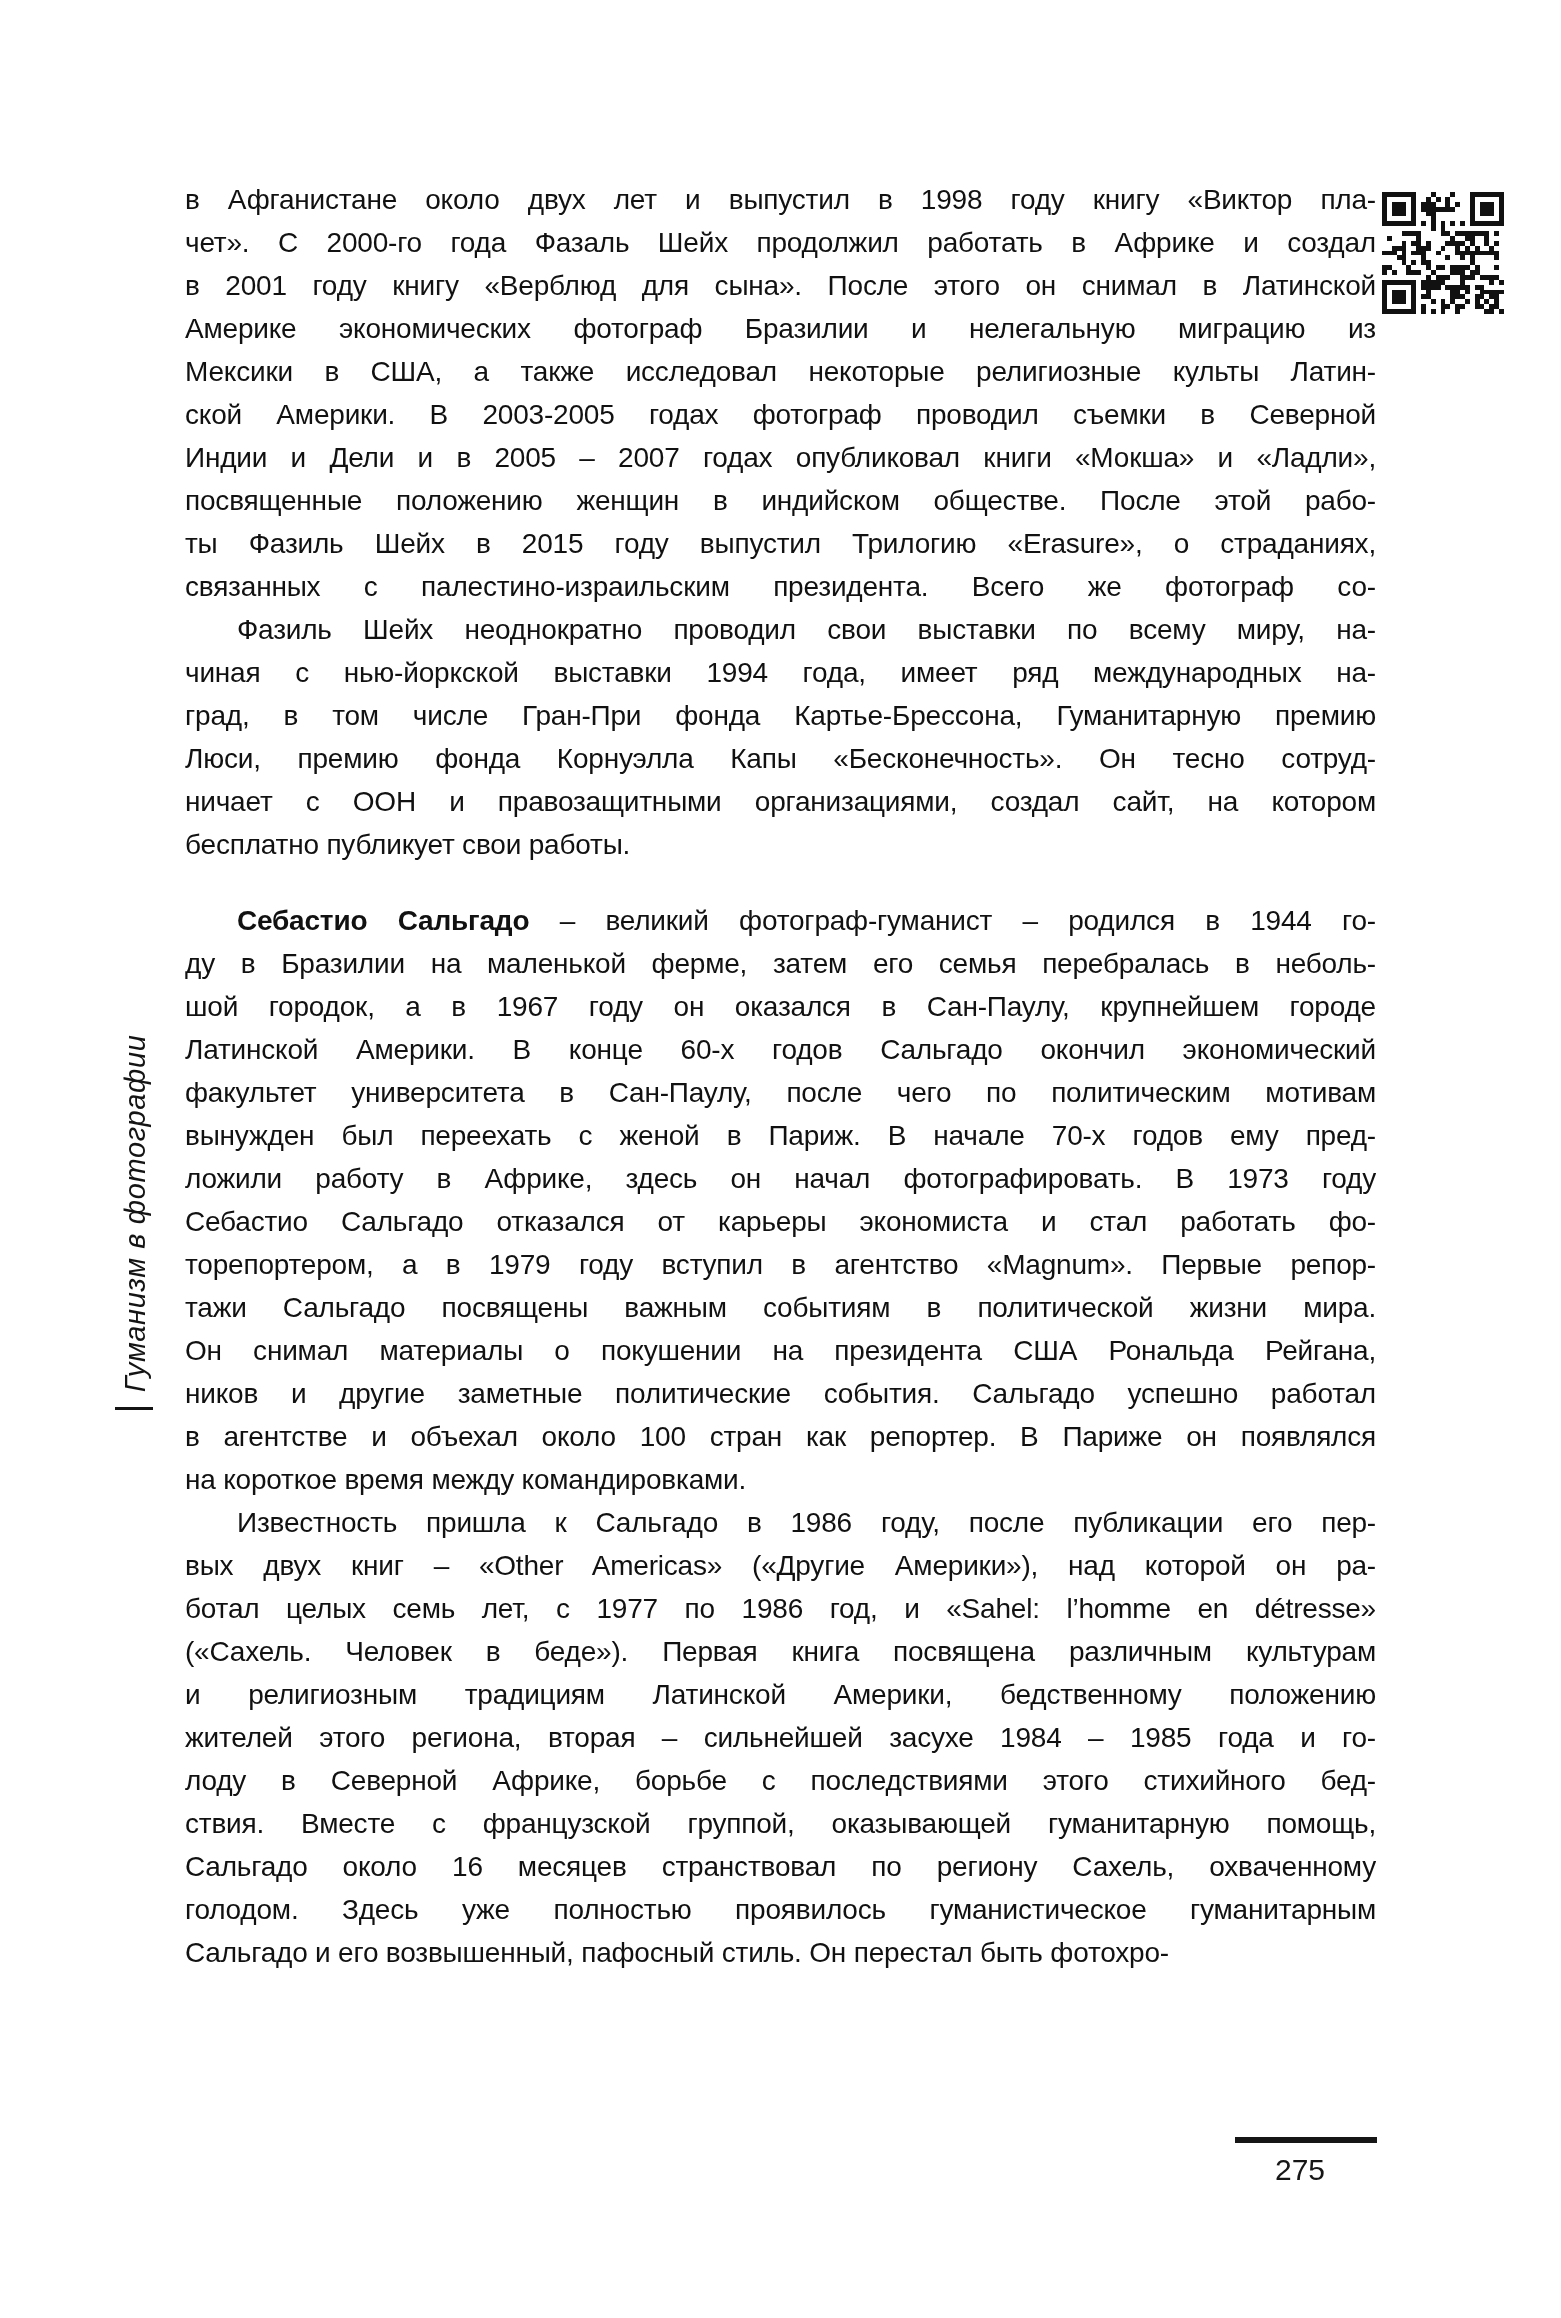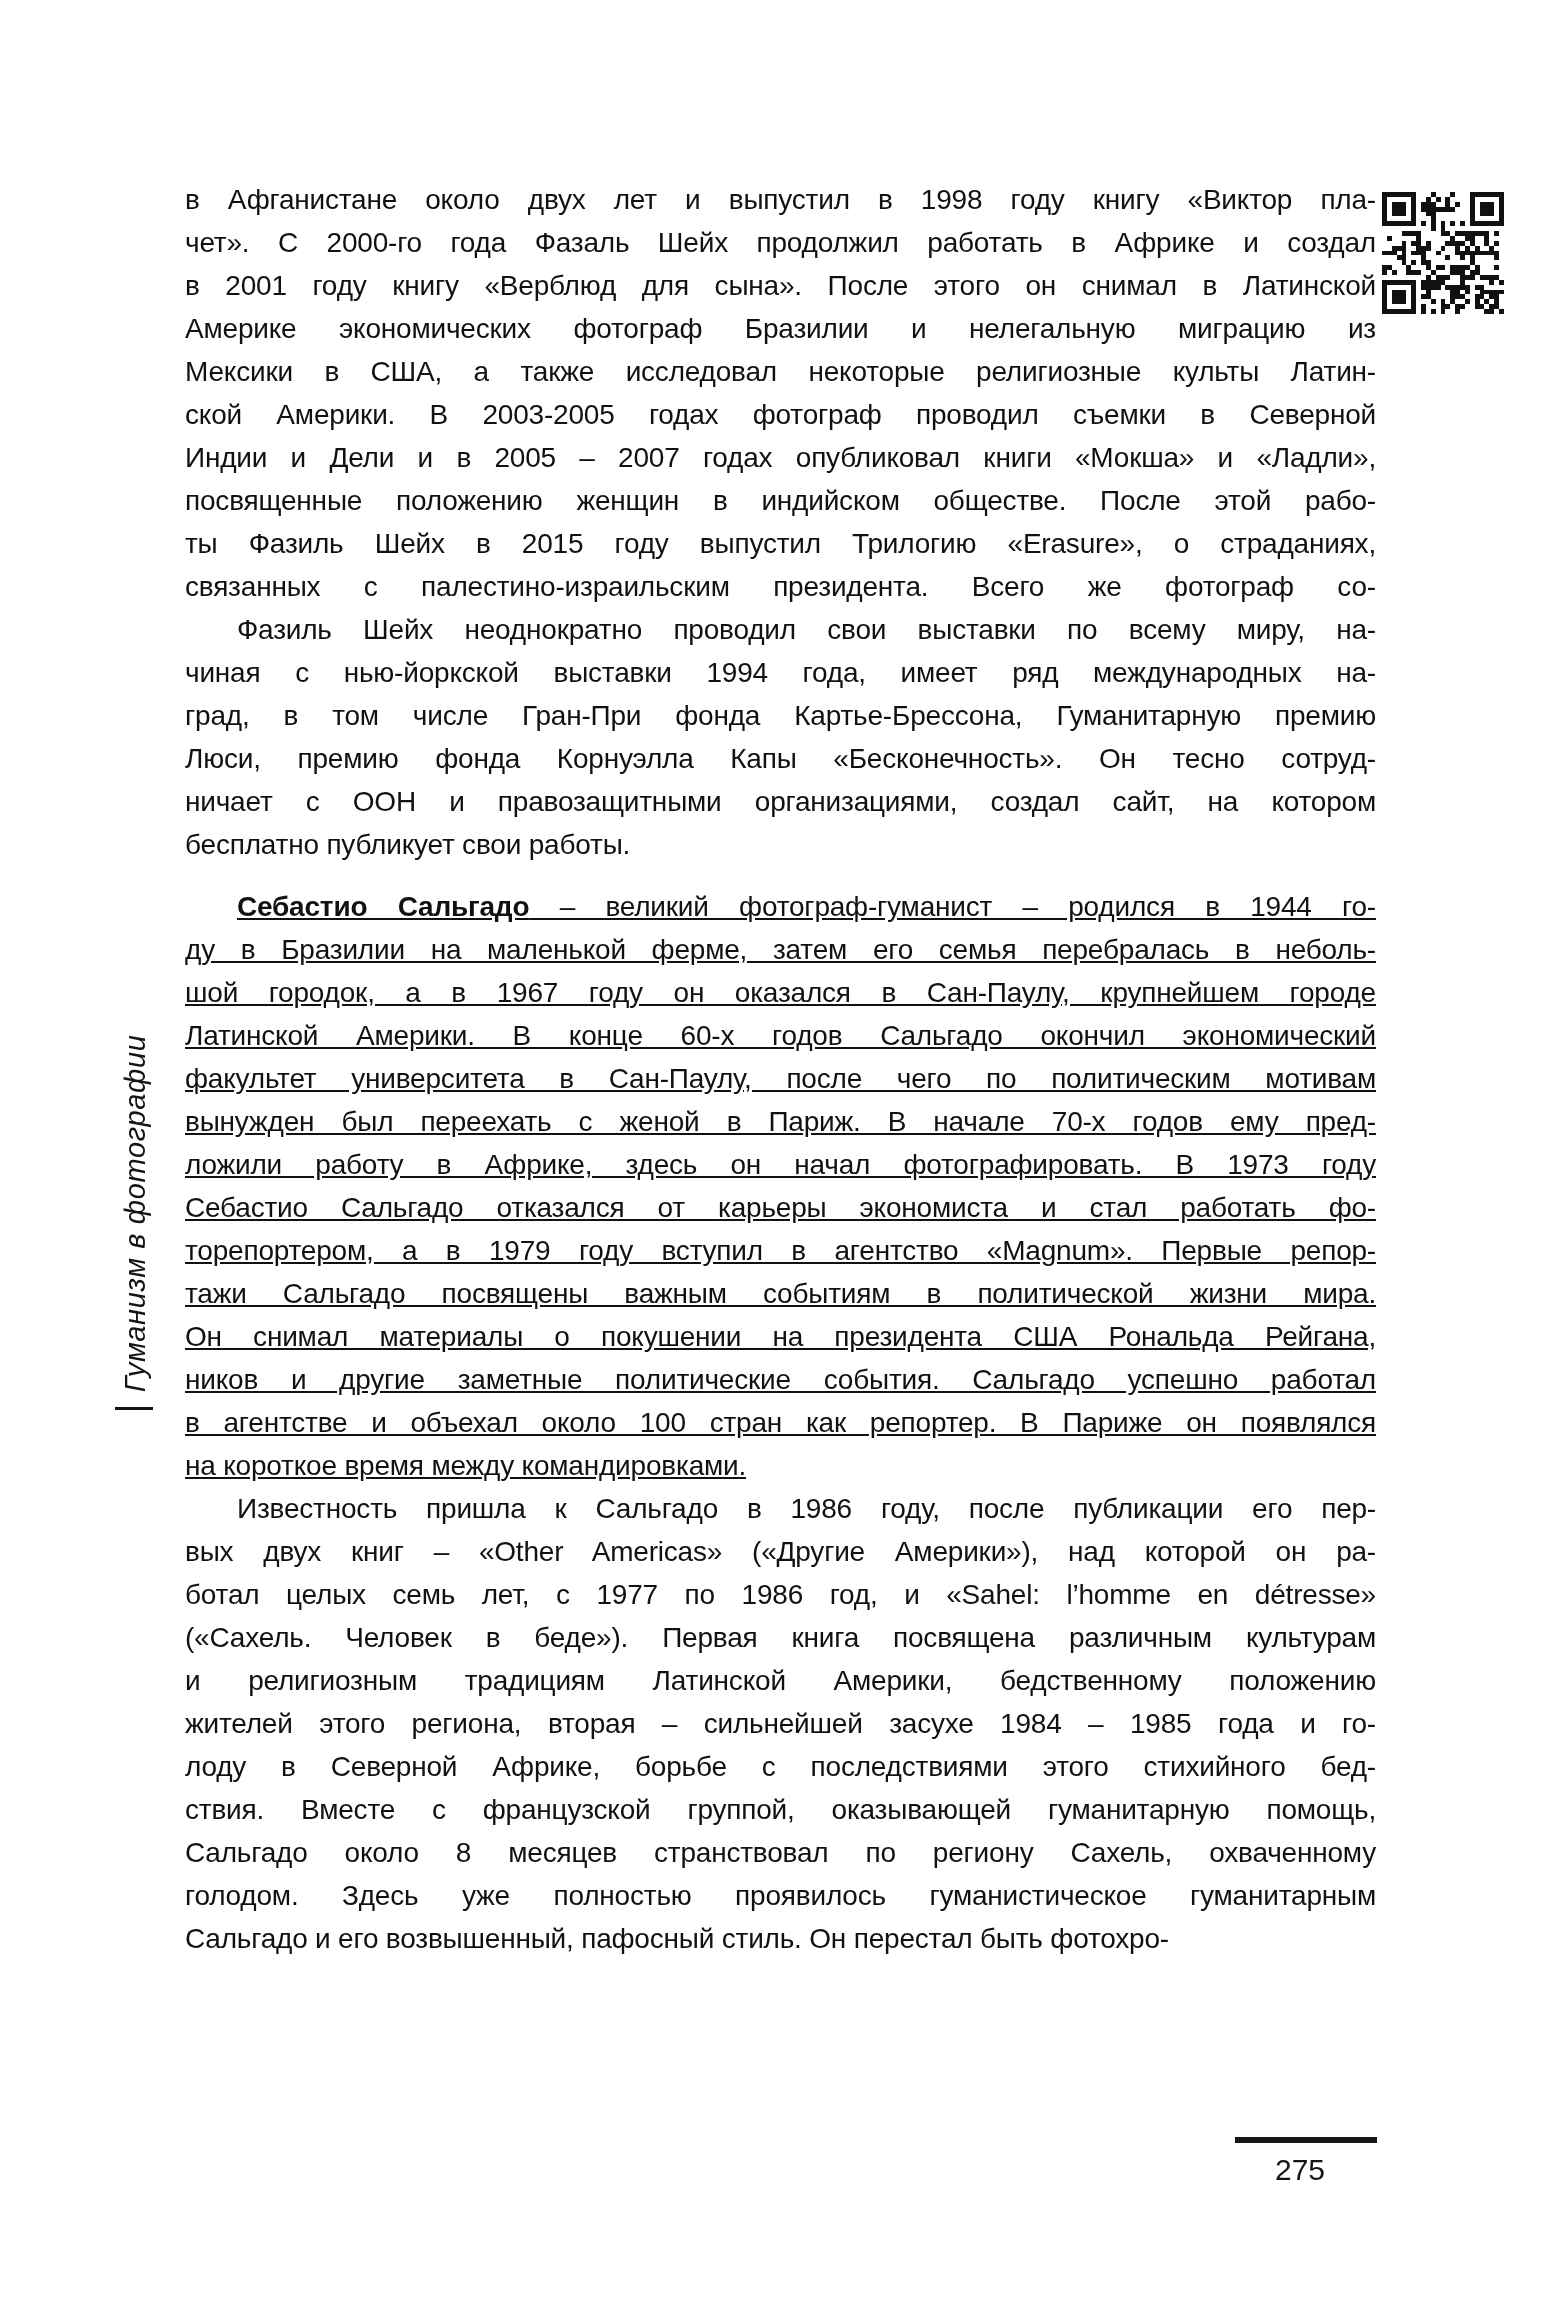--- a/index.html
+++ b/index.html
@@ -10,21 +10,21 @@
     font-family: "Liberation Sans", sans-serif;
     color: #111111;
     overflow: hidden;
   }
   .text-col {
     position: absolute;
     left: 185px; top: 178px;
     width: 1191px;
   }
   .para { margin: 0; }
-  .para.gap-before { margin-top: 19px; text-decoration: underline; }
+  .para.gap-before { margin-top: 33px; }
   .line {
     height: 43px;
     line-height: 43px;
     font-size: 28px;
     letter-spacing: -0.2px;
     text-align: justify;
     text-align-last: justify;
     overflow: hidden;
     white-space: normal;
   }
@@ -126,21 +126,21 @@
     </div>
     <div class="para">
       <div class="line indent">Известность пришла к Сальгадо в 1986 году, после публикации его пер-</div>
       <div class="line">вых двух книг – «Other Americas» («Другие Америки»), над которой он ра-</div>
       <div class="line">ботал целых семь лет, с 1977 по 1986 год, и «Sahel: l’homme en détresse»</div>
       <div class="line">(«Сахель. Человек в беде»). Первая книга посвящена различным культурам</div>
       <div class="line">и религиозным традициям Латинской Америки, бедственному положению</div>
       <div class="line">жителей этого региона, вторая – сильнейшей засухе 1984 – 1985 года и го-</div>
       <div class="line">лоду в Северной Африке, борьбе с последствиями этого стихийного бед-</div>
       <div class="line">ствия. Вместе с французской группой, оказывающей гуманитарную помощь,</div>
-      <div class="line">Сальгадо около 8 месяцев странствовал по региону Сахель, охваченному</div>
+      <div class="line">Сальгадо около 16 месяцев странствовал по региону Сахель, охваченному</div>
       <div class="line">голодом. Здесь уже полностью проявилось гуманистическое гуманитарным</div>
       <div class="line last">Сальгадо и его возвышенный, пафосный стиль. Он перестал быть фотохро-</div>
     </div>
   </div>
 
 <div class="footer-rule"></div>
 <div class="page-num">275</div>
 
 
 </body></html>

